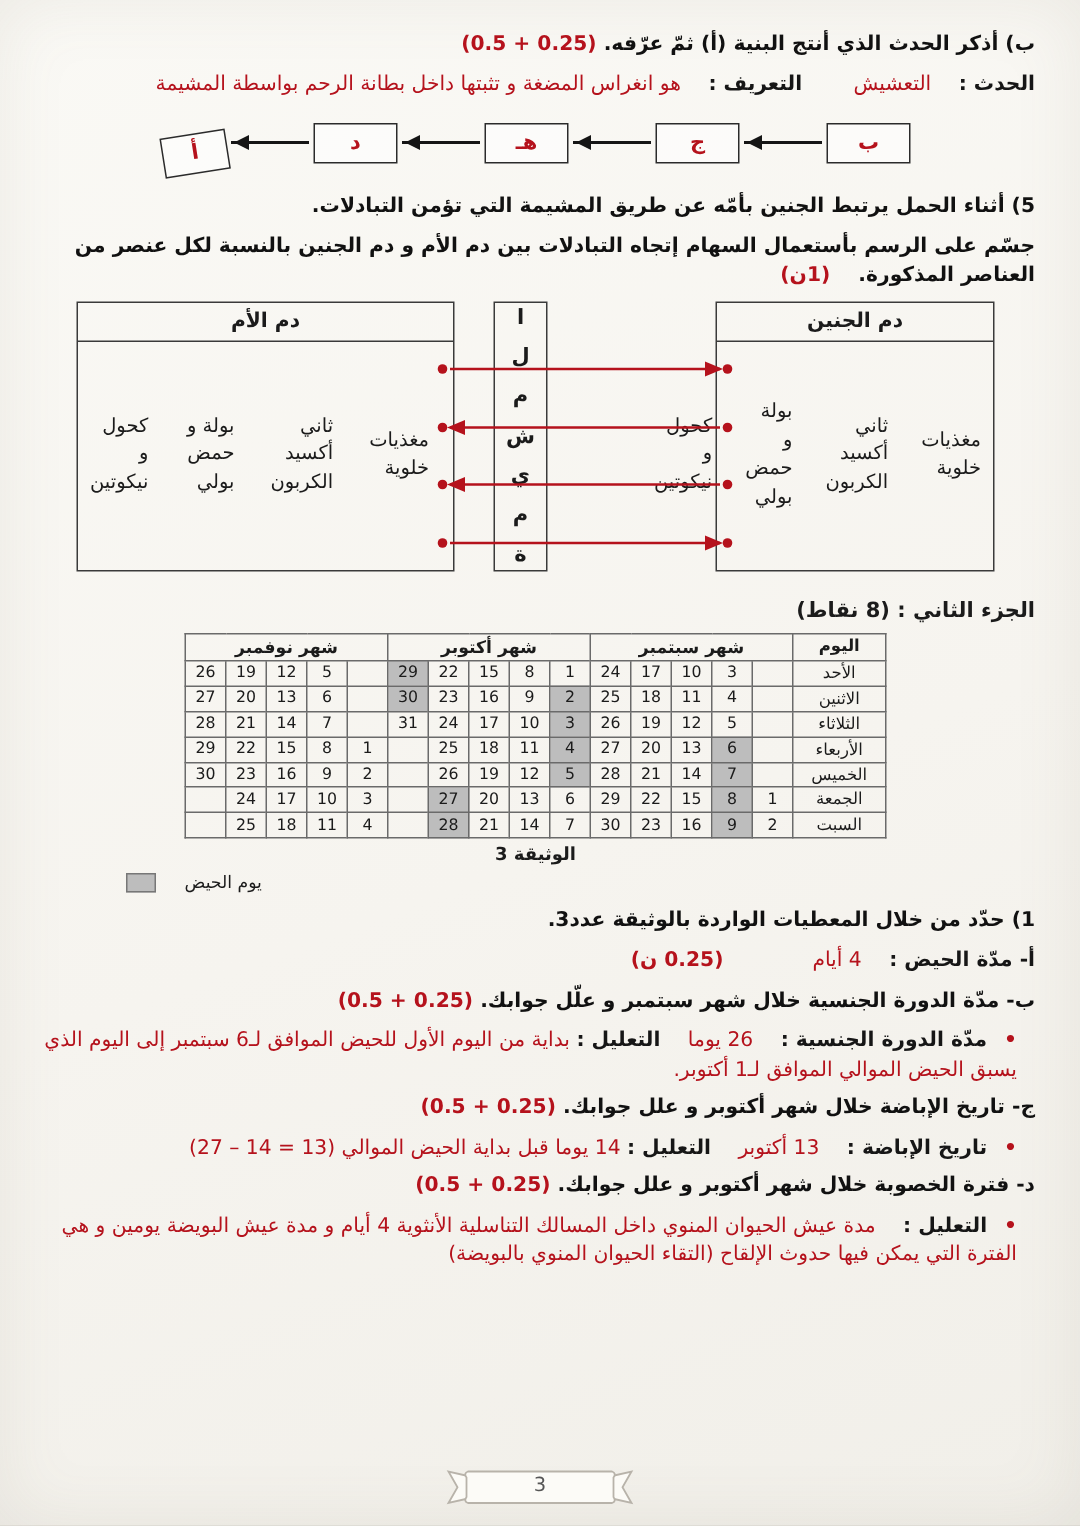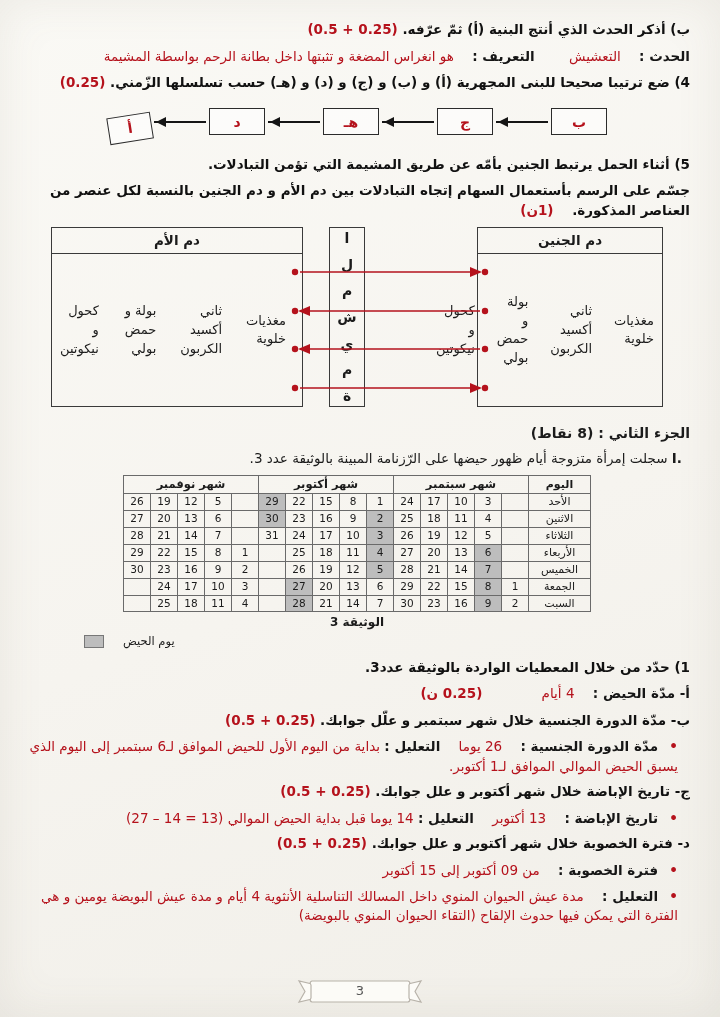--- a/index.html
+++ b/index.html
@@ -75,24 +75,20 @@
     <span class="score gap2" dir="ltr">(0.5 + 0.25)</span>
   </p>
 
   <p>
     <span class="lbl">الحدث :</span>
     <span class="red gap2">التعشيش</span>
     <span class="lbl gap1">التعريف :</span>
     <span class="red gap2">هو انغراس المضغة و تثبتها داخل بطانة الرحم بواسطة المشيمة</span>
   </p>
 
-  <p class="q">
-    <span>4) ضع ترتيبا صحيحا للبنى المجهرية (أ) و (ب) و (ج) و (د) و (هـ) حسب تسلسلها الزّمني.</span>
-    <span class="score gap2" dir="ltr">(0.25)</span>
-  </p>
 
   <div class="seq" id="seq">
       <div class="sbox tilted">أ</div>
       <div class="sarrow"></div>
       <div class="sbox">د</div>
       <div class="sarrow"></div>
       <div class="sbox">هـ</div>
       <div class="sarrow"></div>
       <div class="sbox">ج</div>
       <div class="sarrow"></div>
@@ -148,24 +144,20 @@
         <polygon points="247,122 259,117 259,127" fill="#b5121c"></polygon>
         <circle cx="244" cy="161" r="3.2" fill="#b5121c"></circle>
         <circle cx="434" cy="161" r="3.2" fill="#b5121c"></circle>
         <line x1="249" y1="161" x2="429" y2="161" stroke="#b5121c" stroke-width="1.7"></line>
         <polygon points="431,161 419,156 419,166" fill="#b5121c"></polygon>
       </svg>
   </div>
 
   <p class="part2h">الجزء الثاني : (8 نقاط)</p>
 
-  <p>
-    <span class="roman" dir="ltr">I.</span>
-    <span>سجلت إمرأة متزوجة أيام ظهور حيضها على الرّزنامة المبينة بالوثيقة عدد 3.</span>
-  </p>
 
   <table class="cal" id="cal">
       <tbody>
         <tr>
           <th class="day">اليوم</th>
           <th colspan="5">شهر سبتمبر</th>
           <th colspan="5">شهر أكتوبر</th>
           <th colspan="5">شهر نوفمبر</th>
         </tr>
         <tr>
@@ -334,25 +326,20 @@
     <span class="red">14 يوما قبل بداية الحيض الموالي</span>
     <span class="red" dir="ltr">(27 – 14 = 13)</span>
   </p>
 
   <p class="q">
     <span>د- فترة الخصوبة خلال شهر أكتوبر و علل جوابك.</span>
     <span class="score gap2" dir="ltr">(0.5 + 0.25)</span>
   </p>
   <p class="bullet-line">
     <span class="bullet">•</span>
-    <span class="lbl">فترة الخصوبة :</span>
-    <span class="red gap2">من 09 أكتوبر إلى 15 أكتوبر</span>
-  </p>
-  <p class="bullet-line">
-    <span class="bullet">•</span>
     <span class="lbl">التعليل :</span>
     <span class="red gap2">مدة عيش الحيوان المنوي داخل المسالك التناسلية الأنثوية 4 أيام و مدة عيش البويضة يومين و هي الفترة التي يمكن فيها حدوث الإلقاح (التقاء الحيوان المنوي بالبويضة)</span>
   </p>
 
   <div class="footer">
     <div class="ribbon">
       <svg width="128" height="32" viewBox="0 0 128 32">
         <path d="M16 9 L3 6 L9 16.5 L3 27 L16 24" fill="#fcfbf7" stroke="#b8b3aa" stroke-width="1.2"></path>
         <path d="M112 9 L125 6 L119 16.5 L125 27 L112 24" fill="#fcfbf7" stroke="#b8b3aa" stroke-width="1.2"></path>
         <path d="M16 6 Q13 7 15 10 L15 23 Q13 26 16 27 L112 27 Q115 26 113 23 L113 10 Q115 7 112 6 Z" fill="#fcfbf7" stroke="#b8b3aa" stroke-width="1.2"></path>

